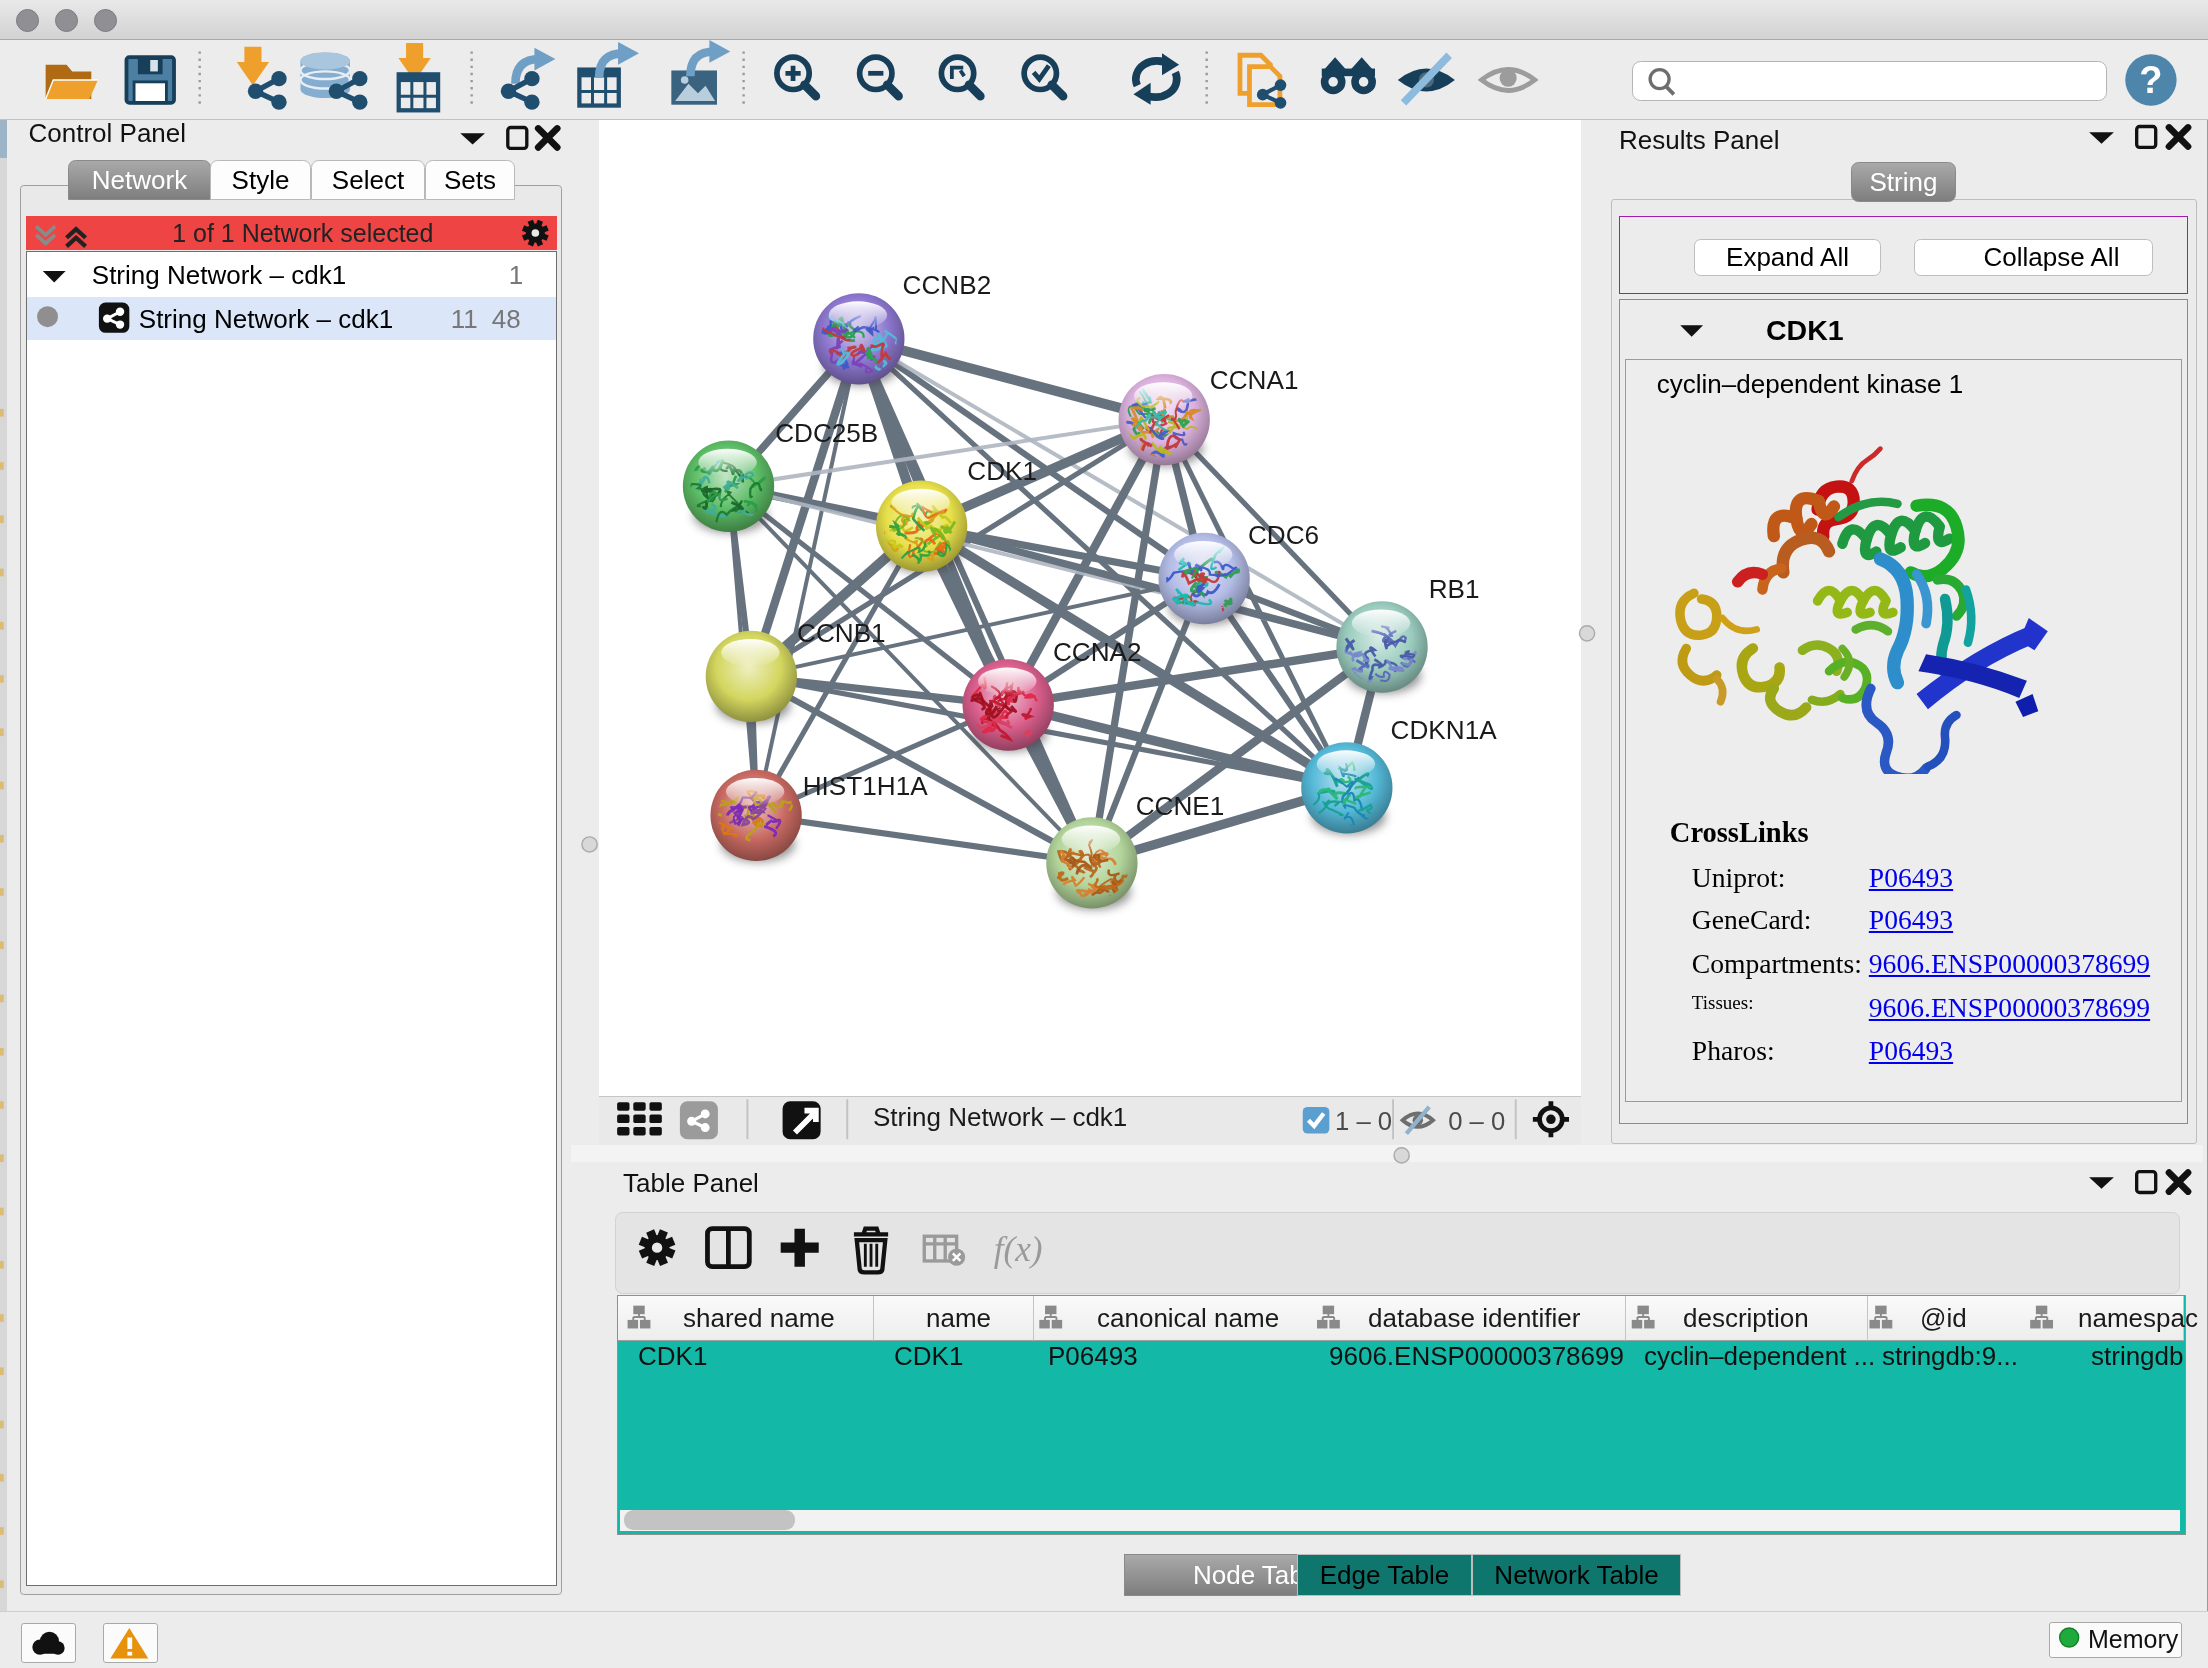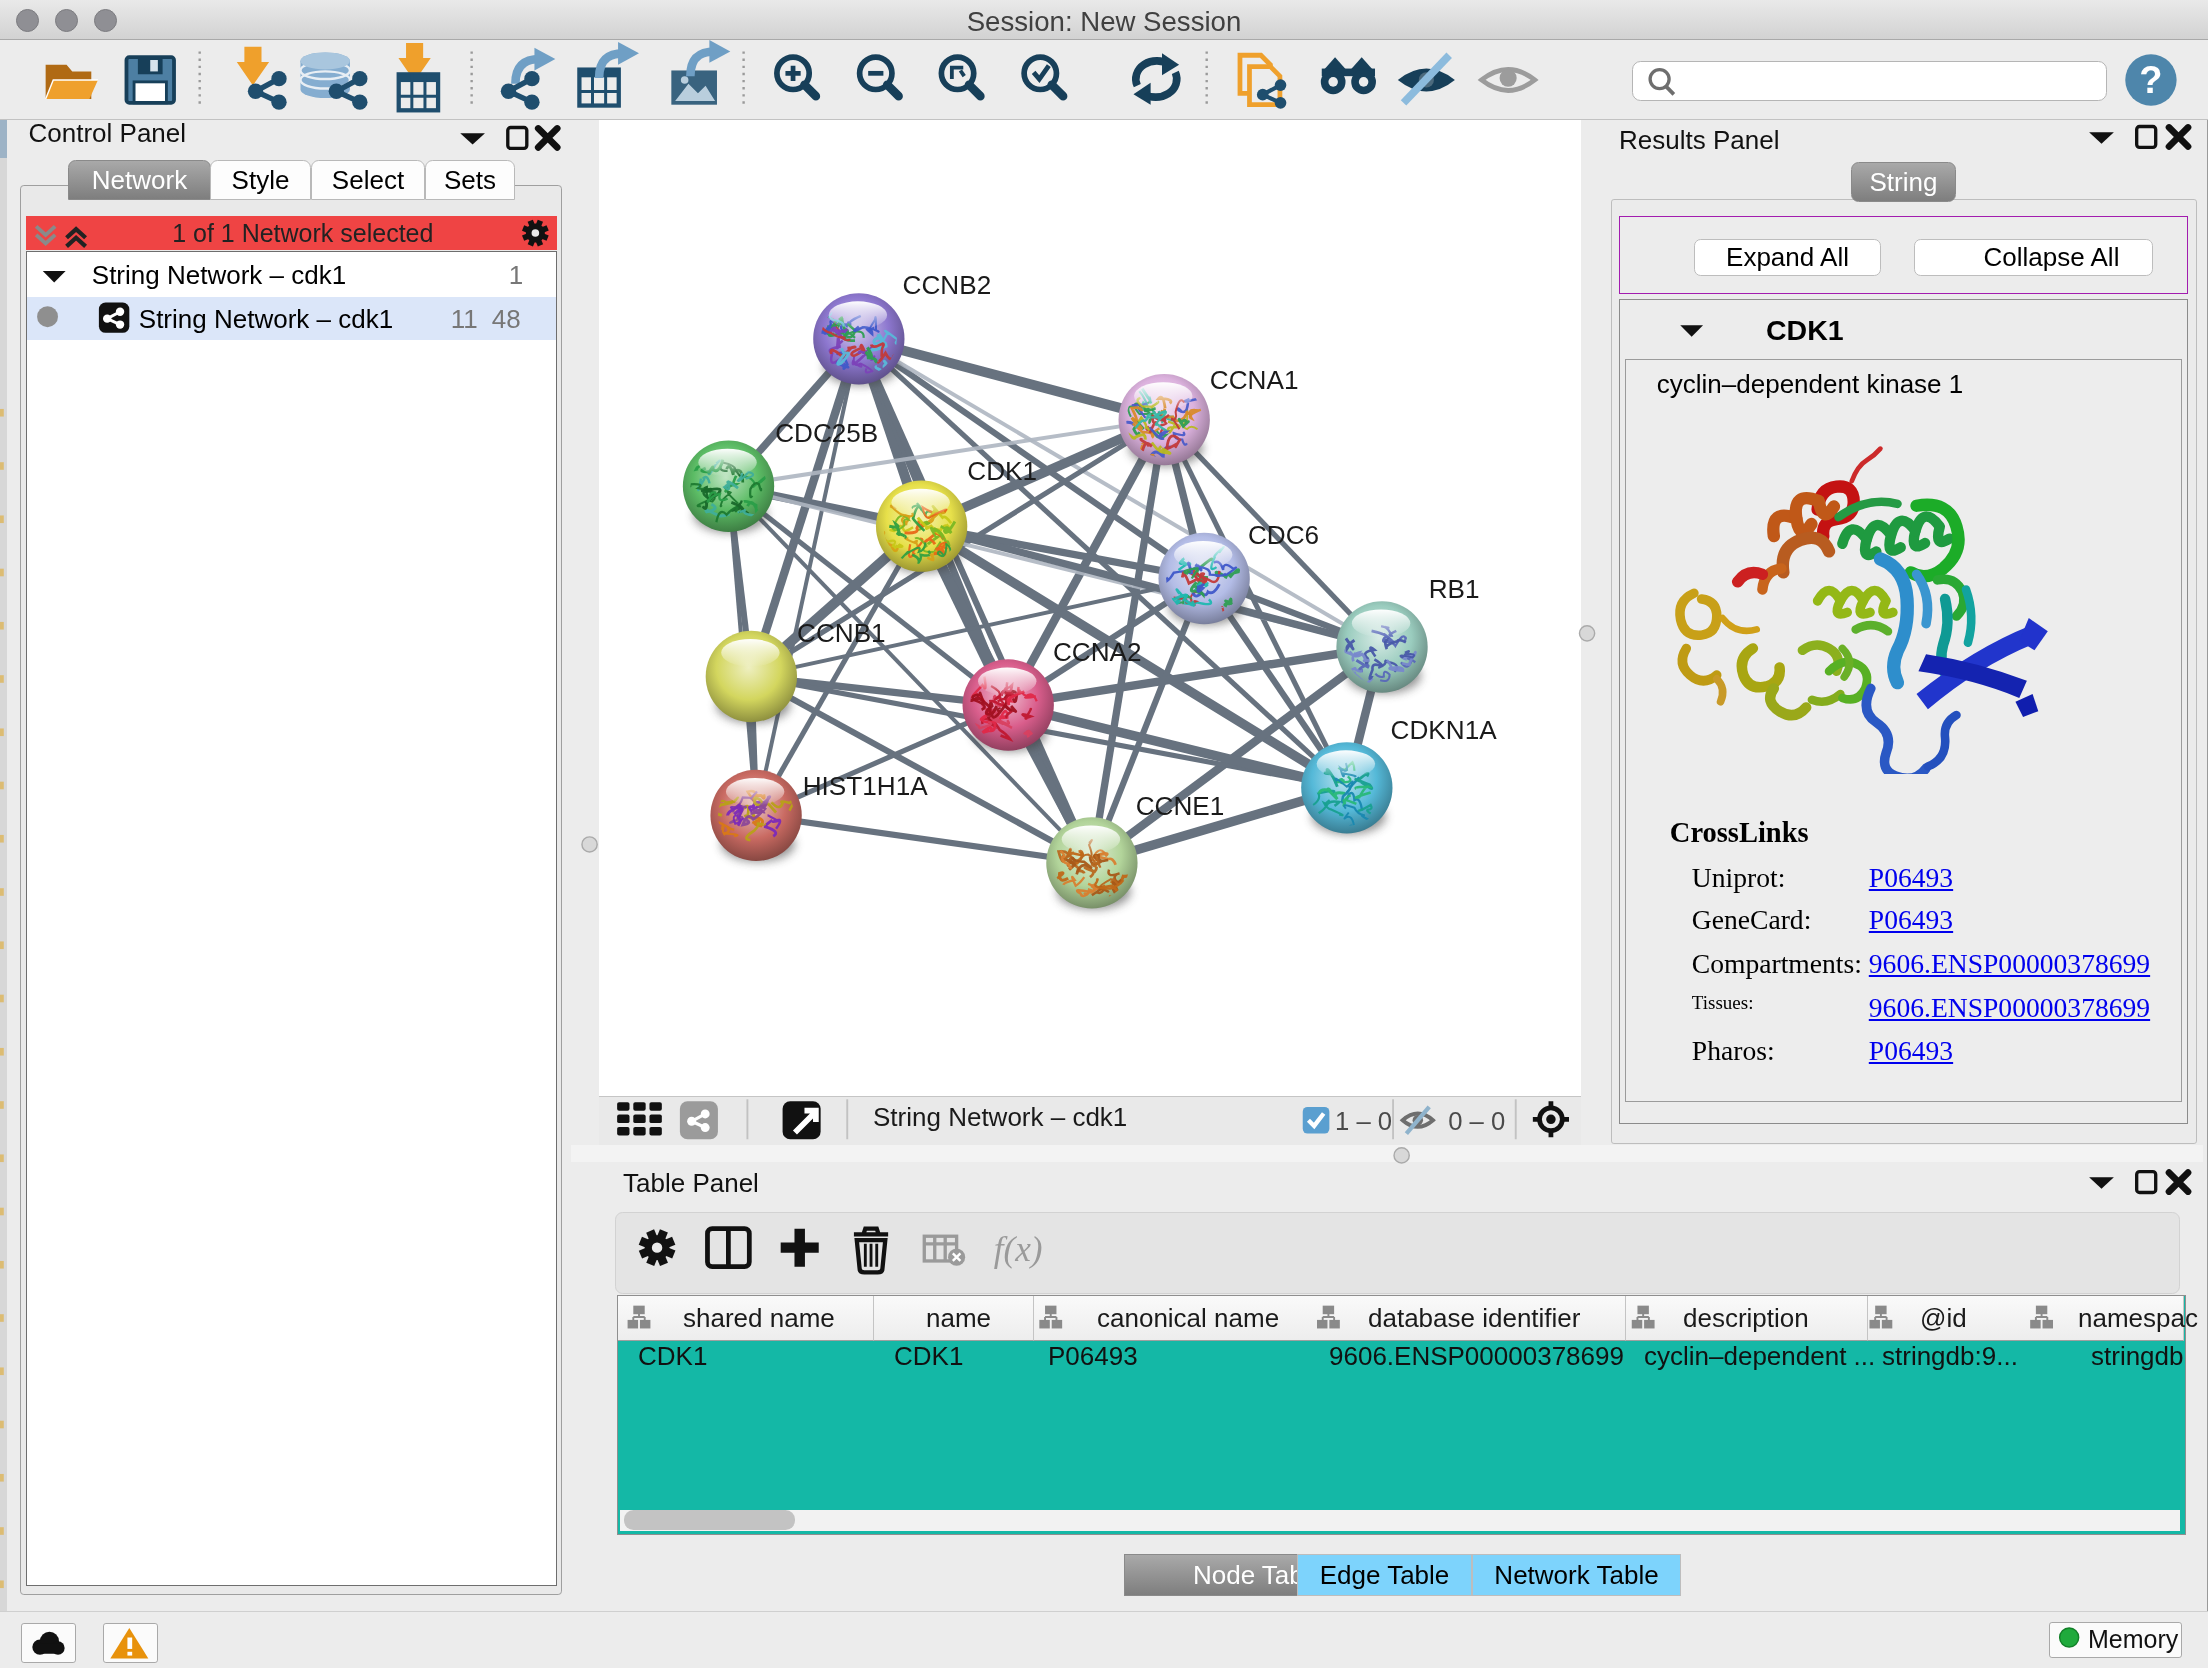--- a/index.html
+++ b/index.html
@@ -52,39 +52,38 @@
   .serif{font-family:"Liberation Serif",serif;}
   .xl{color:#0000ee;text-decoration:underline;}
   
   #tp-tbbox{left:615px;top:1212px;width:1563px;height:80px;background:#e4e4e4;
     border:1px solid #d2d2d2;border-radius:7.6px;}
   #tp-table{left:617px;top:1295px;width:1567px;height:238px;background:#14b8a6;
     border:1px solid #8f8f8f;}
   .th{position:absolute;top:0;height:44px;background:linear-gradient(#fafafa,#ededed);
     border-right:1px solid #c4c4c4;border-bottom:1px solid #9f9f9f;
     font-size:26px;color:#1a1a1a;}
-  .btab{position:absolute;top:1554px;height:40px;border:1px solid #bdbdbd;background:#7dd3fc;
+  .btab{position:absolute;top:1554px;height:40px;border:1px solid #bdbdbd;background:#0f766e;
     color:#000;font-size:26px;text-align:center;line-height:40px;}
   
   #statusbar{left:0px;top:1611px;width:2208px;height:57px;background:#ececec;
     border-top:1px solid #cfcfcf;}
   .sbtn{position:absolute;background:#fbfbfb;border:1px solid #a9a9a9;border-radius:2.9px;}
 </style>
 </head>
 <body>
 
 <div class="abs" style="left:0;top:120px;width:6.7px;height:1548px;background:#d7d7d7;"></div>
 <div class="abs" style="left:0;top:112px;width:6.7px;height:46px;background:#9db3c6;"></div>
 <div class="abs" style="left:2207px;top:120px;width:1.9px;height:1548px;background:#9a9a9a;"></div>
 
 <div class="abs" id="titlebar">
   <div class="light" style="left:16px;"></div>
   <div class="light" style="left:55px;"></div>
   <div class="light" style="left:94px;"></div>
-  <div id="title">Session: New Session</div>
 </div>
 
 <div class="abs" id="toolbar">
   <svg width="2208" height="79" id="tbsvg" viewBox="0 0 2322 83">
       <g>
 <path d="M48,26 L70,26 L76,33 L96,33 L96,62 L48,62 Z" fill="#b06a14"></path>
 <path d="M48,62 L56,42 L103,42 L94,62 Z" fill="#efa02c"></path>
 <path d="M48,62 L56,42 L103,42" fill="none" stroke="#fff" stroke-width="1.5"></path>
 </g>
       <g>

